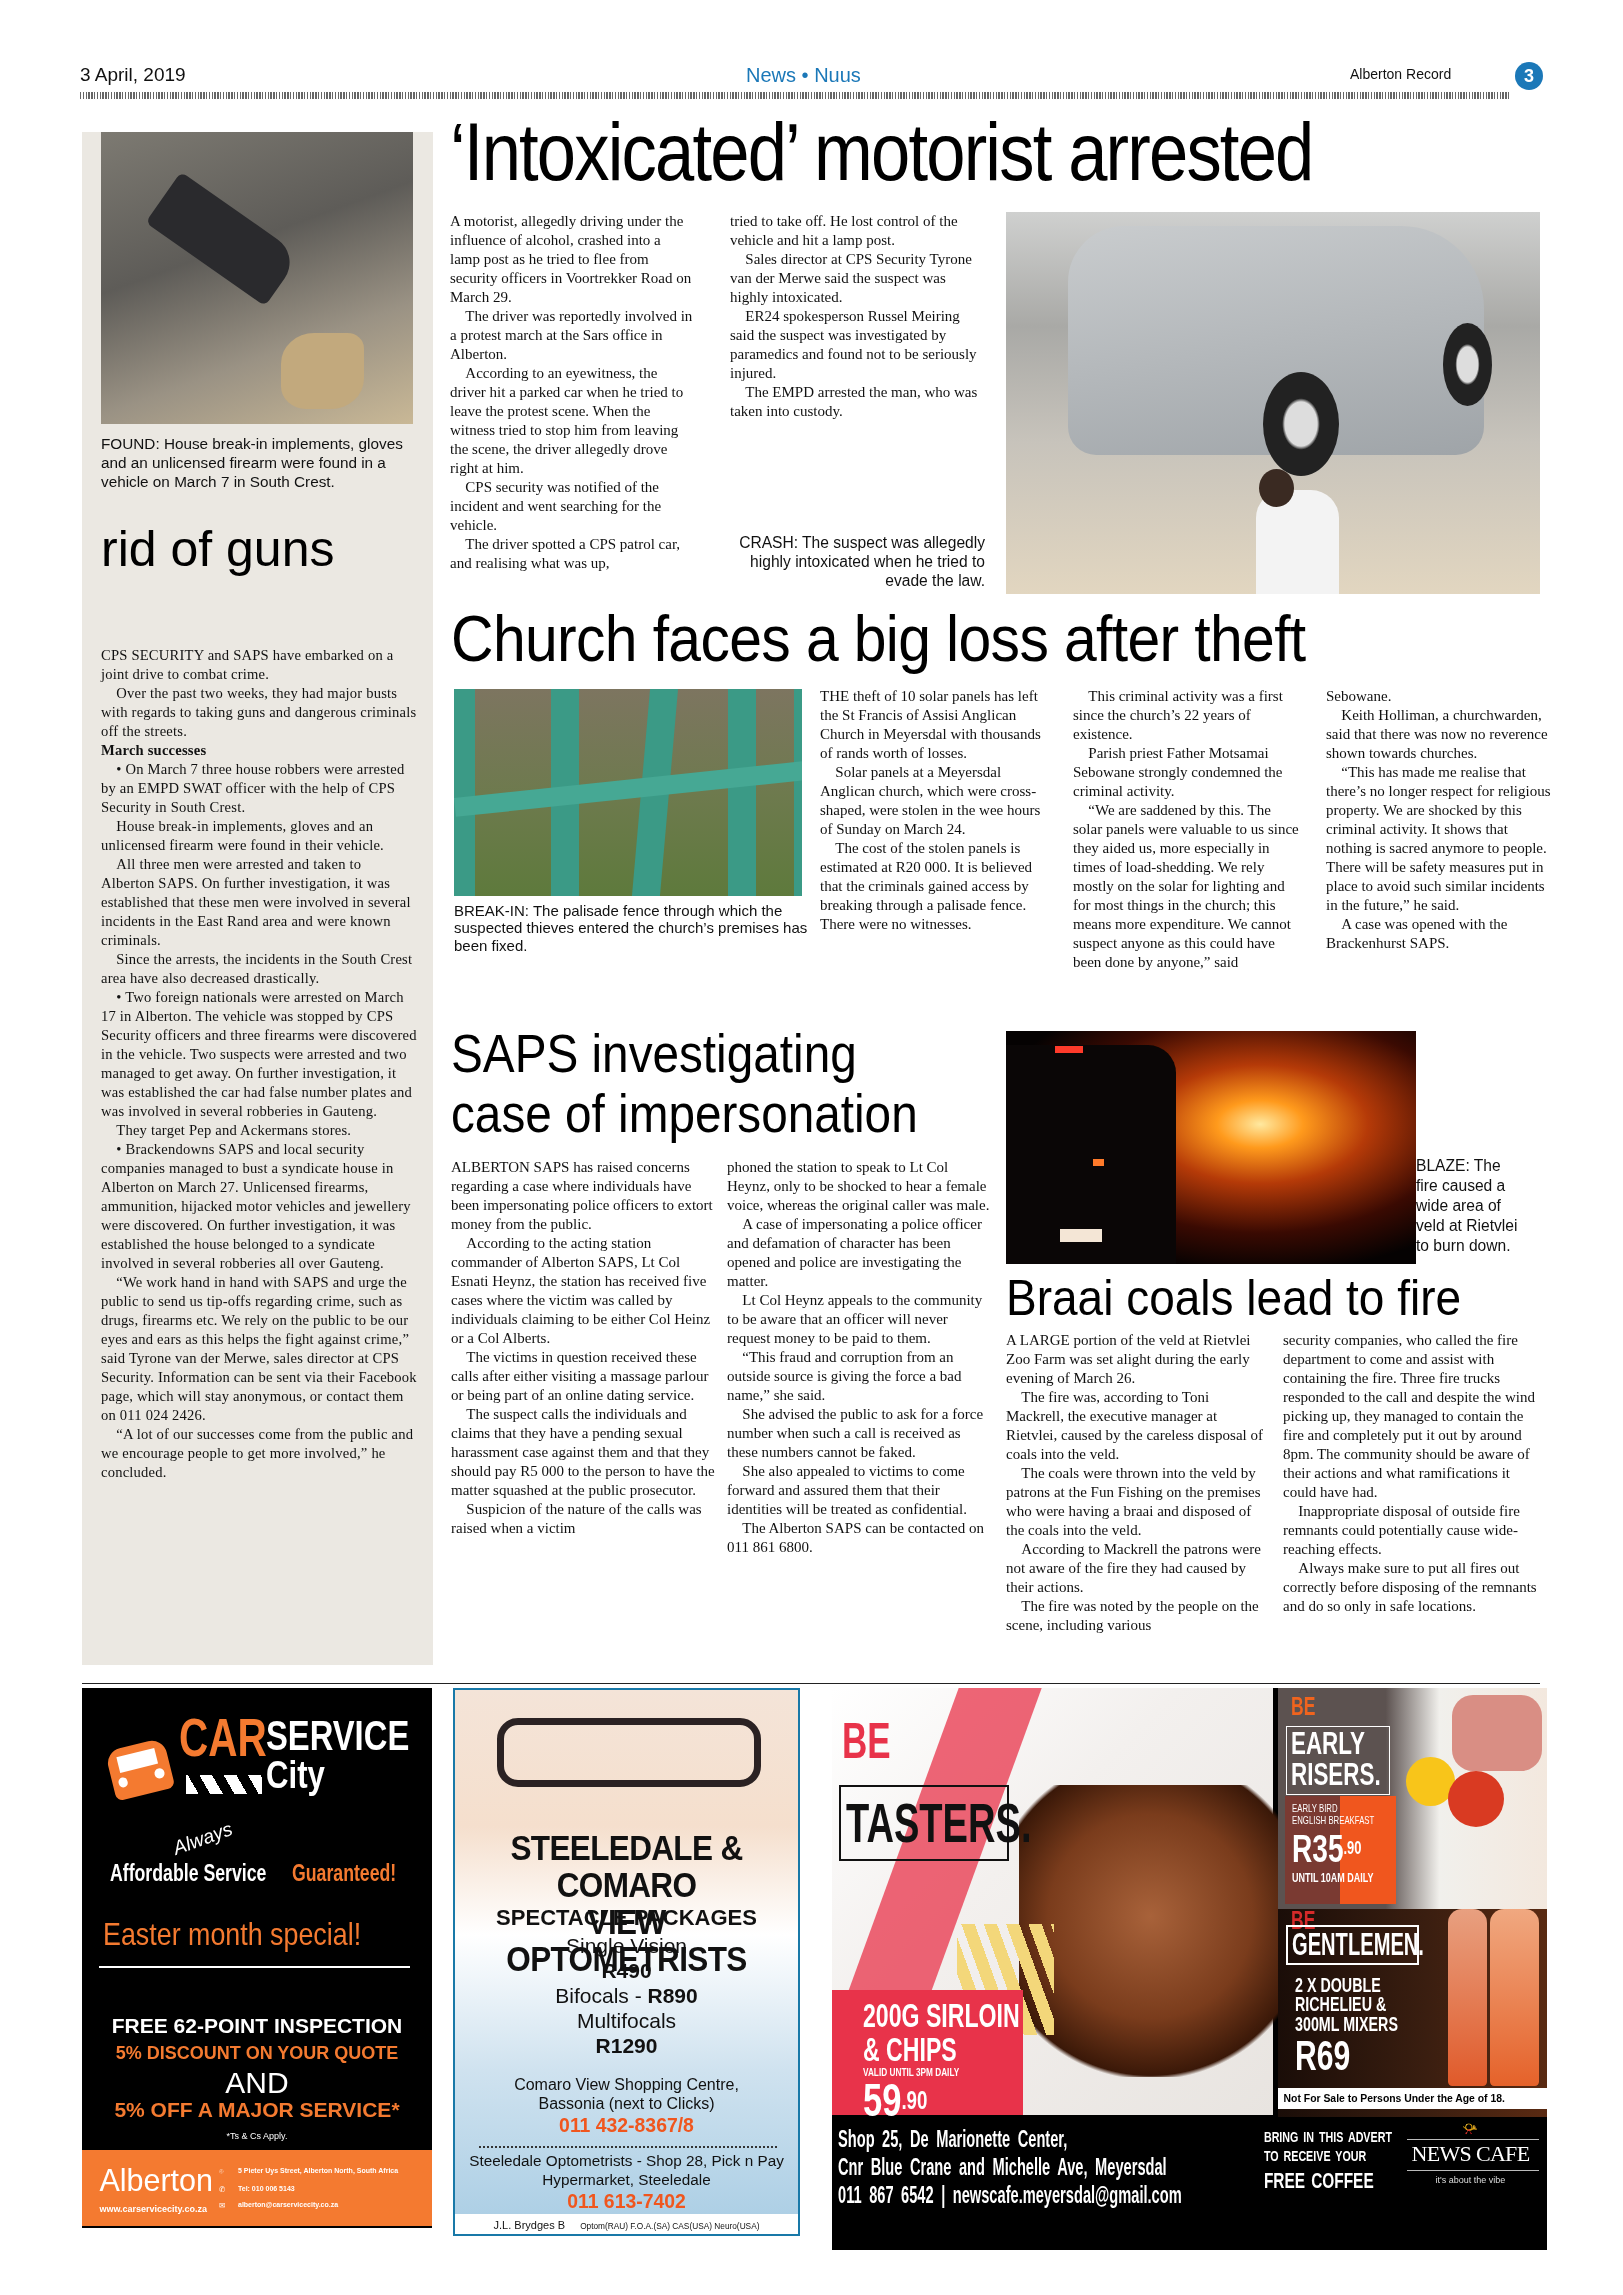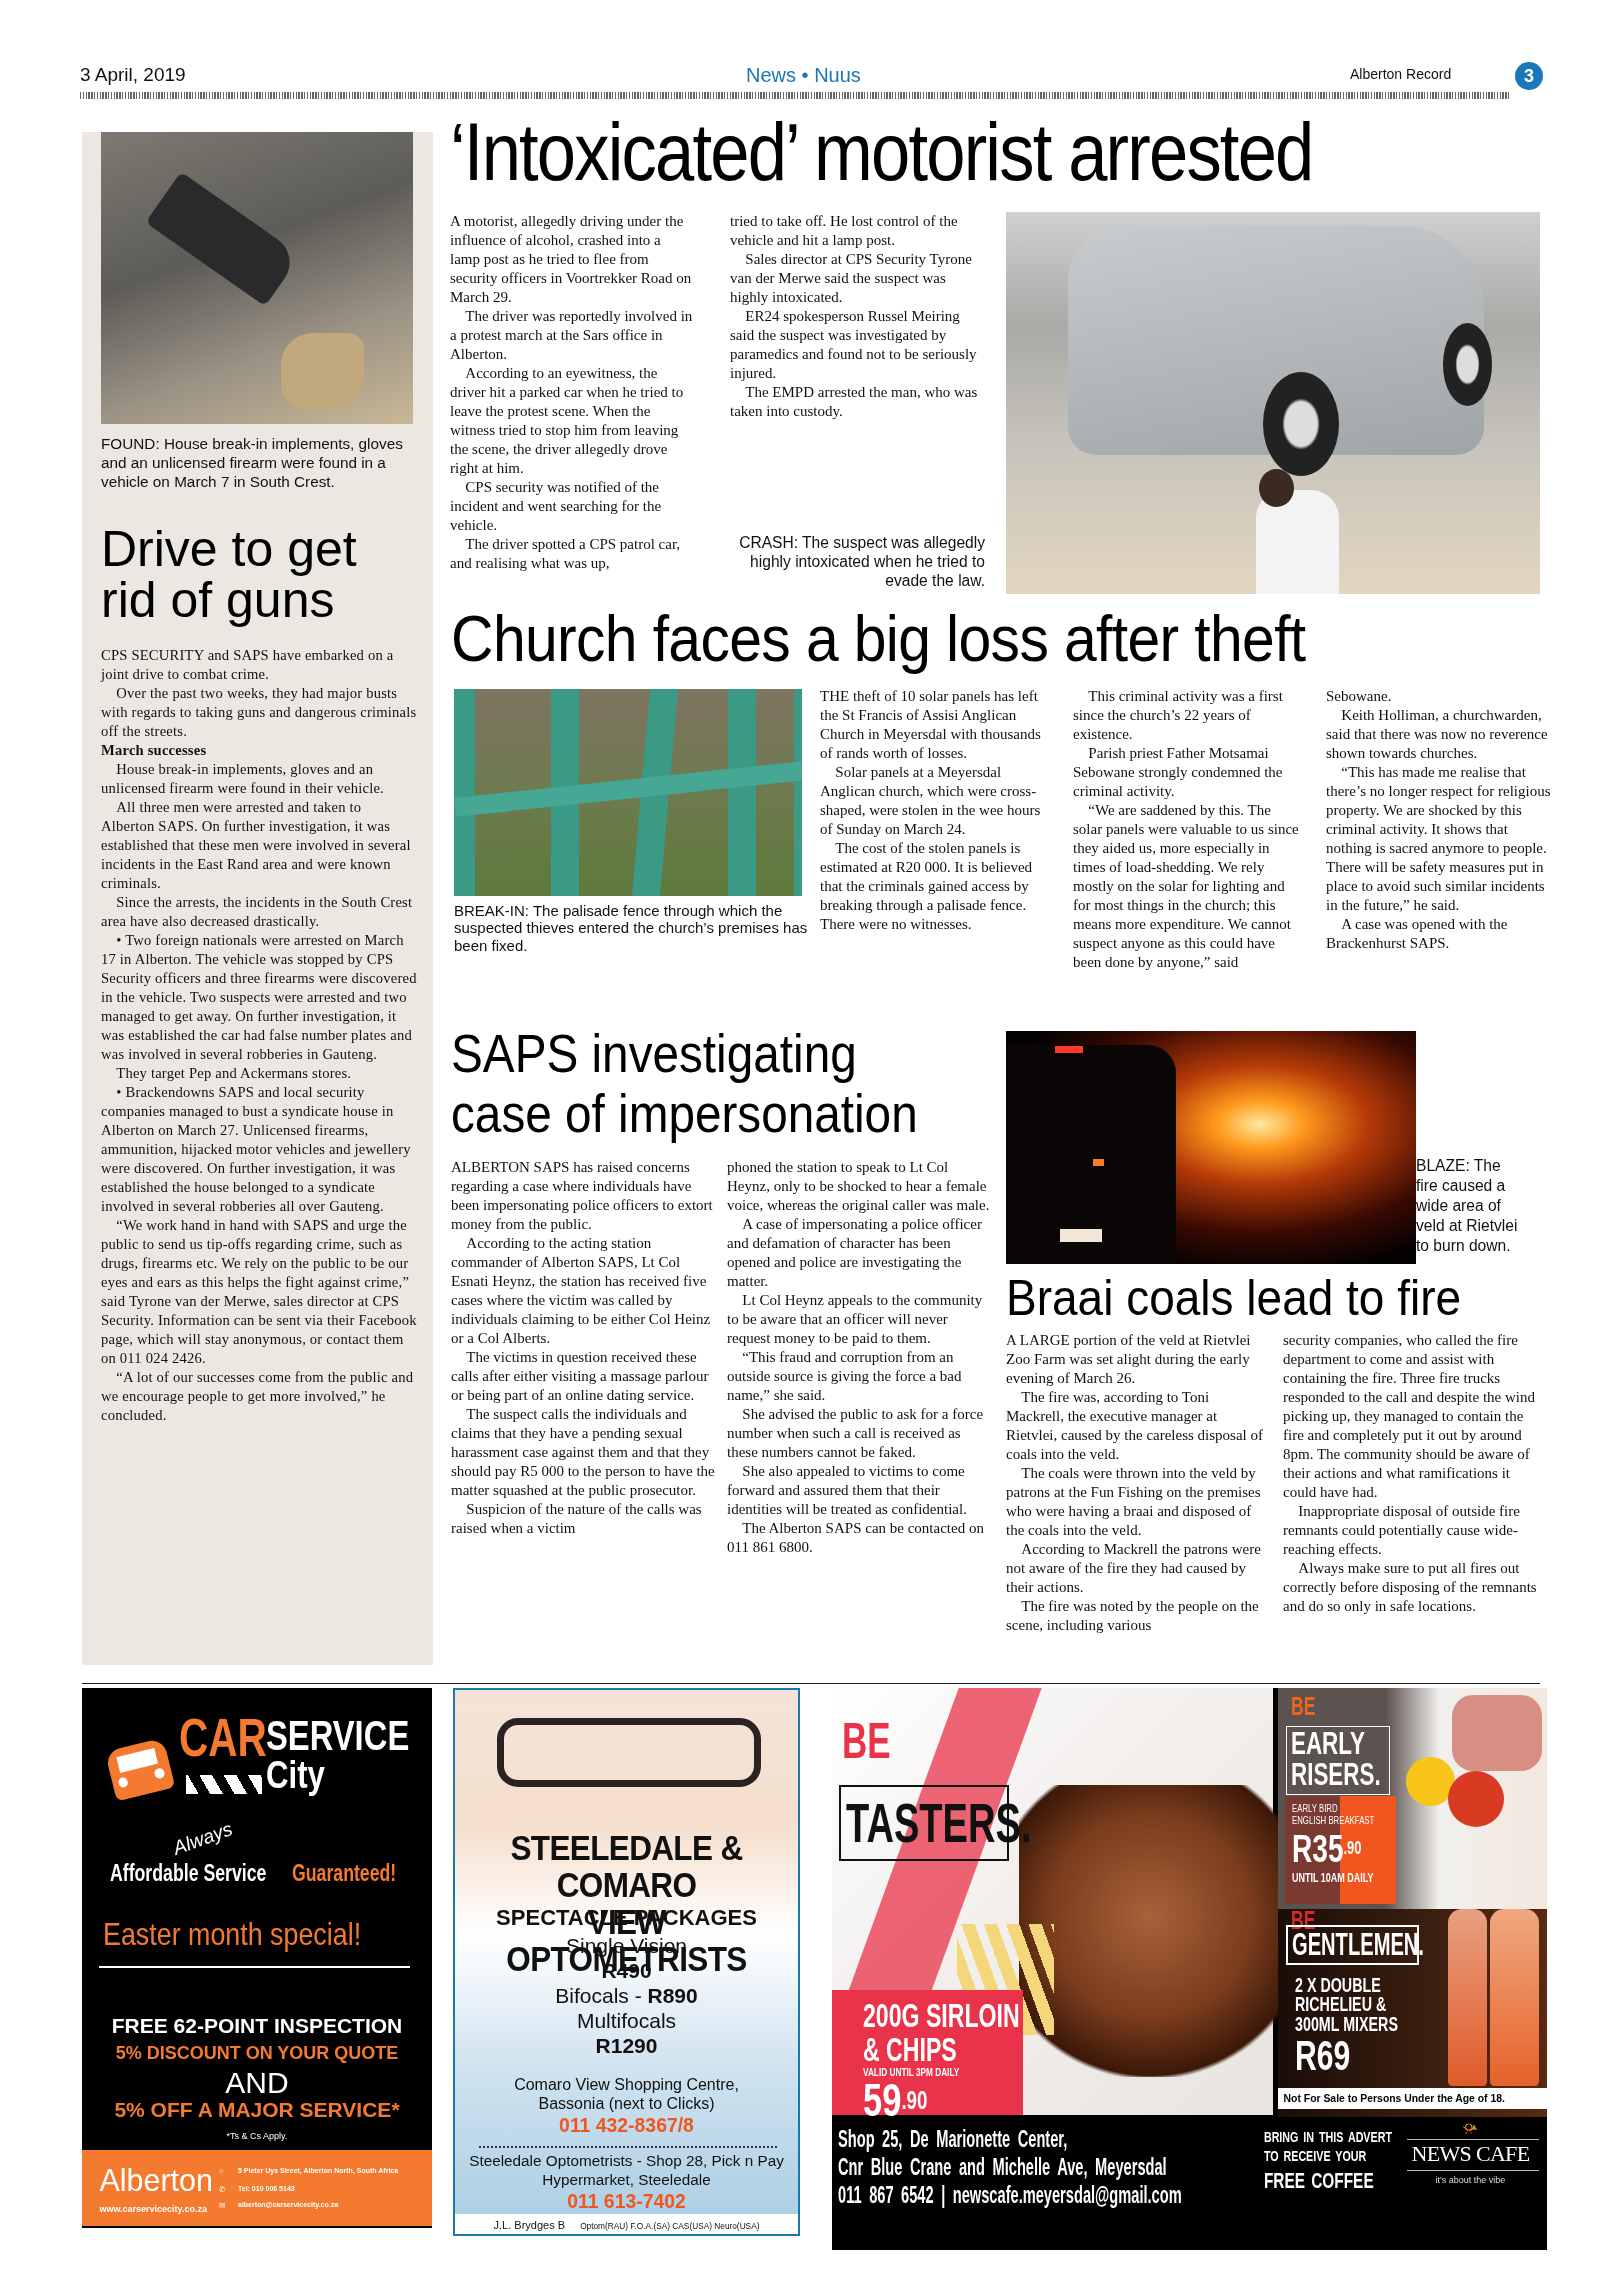--- a/index.html
+++ b/index.html
@@ -53,27 +53,27 @@
 <div class="abs sans mast-page">3</div>
 <div class="abs mast-rule"></div>
 
 <div class="abs sidebar"></div>
 <div class="abs gun-photo">
     <div class="gun"></div>
     <div class="glove"></div>
   </div>
 <div class="abs caption-sans" style="left:101px;top:434px;width:312px;">FOUND: House break-in implements, gloves and an unlicensed firearm were found in a vehicle on March 7 in South Crest.</div>
 <div class="abs headline" style="left:101px;top:524px;font-size:50px;line-height:51px;width:326px;letter-spacing:0;">
-  <div>Drive to get</div>
   <div>rid of guns</div>
 </div>
 <div class="abs col-text" style="left:101px;top:646px;width:316px;font-size:14.6px;line-height:19px;letter-spacing:0.2px;">
   <p class="first">CPS SECURITY and SAPS have embarked on a joint drive to combat crime.</p>
   <p>Over the past two weeks, they had major busts with regards to taking guns and dangerous criminals off the streets.</p>
   <p class="bold">March successes</p>
+  <p class="bullet">•   On March 7 three house robbers were arrested by an EMPD SWAT officer with the help of CPS Security in South Crest.</p>
   <p>House break-in implements, gloves and an unlicensed firearm were found in their vehicle.</p>
   <p>All three men were arrested and taken to Alberton SAPS. On further investigation, it was established that these men were involved in several incidents in the East Rand area and were known criminals.</p>
   <p>Since the arrests, the incidents in the South Crest area have also decreased drastically.</p>
   <p class="bullet">•   Two foreign nationals were arrested on March 17 in Alberton. The vehicle was stopped by CPS Security officers and three firearms were discovered in the vehicle. Two suspects were arrested and two managed to get away. On further investigation, it was established the car had false number plates and was involved in several robberies in Gauteng.</p>
   <p>They target Pep and Ackermans stores.</p>
   <p class="bullet">•   Brackendowns SAPS and local security companies managed to bust a syndicate house in Alberton on March 27. Unlicensed firearms, ammunition, hijacked motor vehicles and jewellery were discovered. On further investigation, it was established the house belonged to a syndicate involved in several robberies all over Gauteng.</p>
   <p>“We work hand in hand with SAPS and urge the public to send us tip-offs regarding crime, such as drugs, firearms etc. We rely on the public to be our eyes and ears as this helps the fight against crime,” said Tyrone van der Merwe, sales director at CPS Security. Information can be sent via their Facebook page, which will stay anonymous, or contact them on 011 024 2426.</p>
   <p>“A lot of our successes come from the public and we encourage people to get more involved,” he concluded.</p>
 </div>
 

